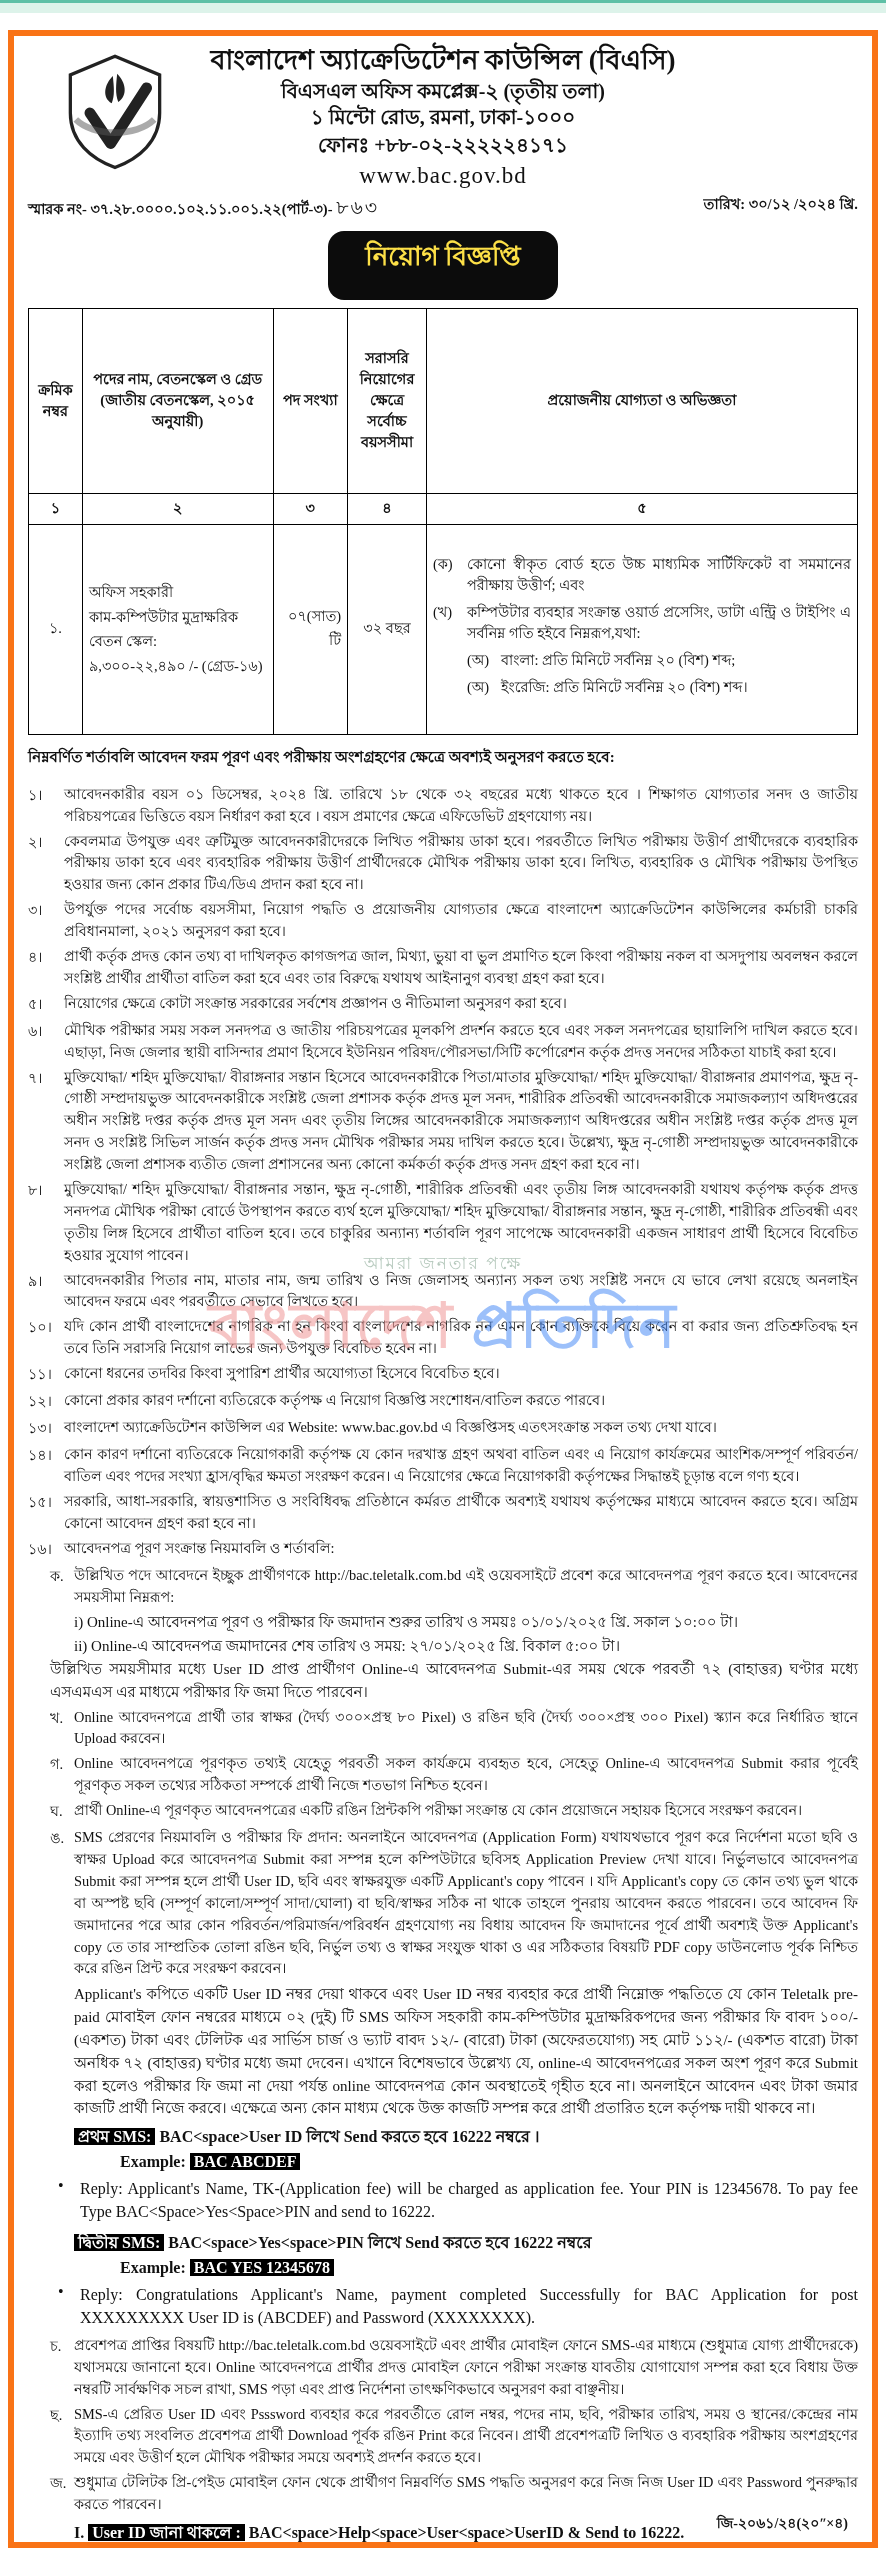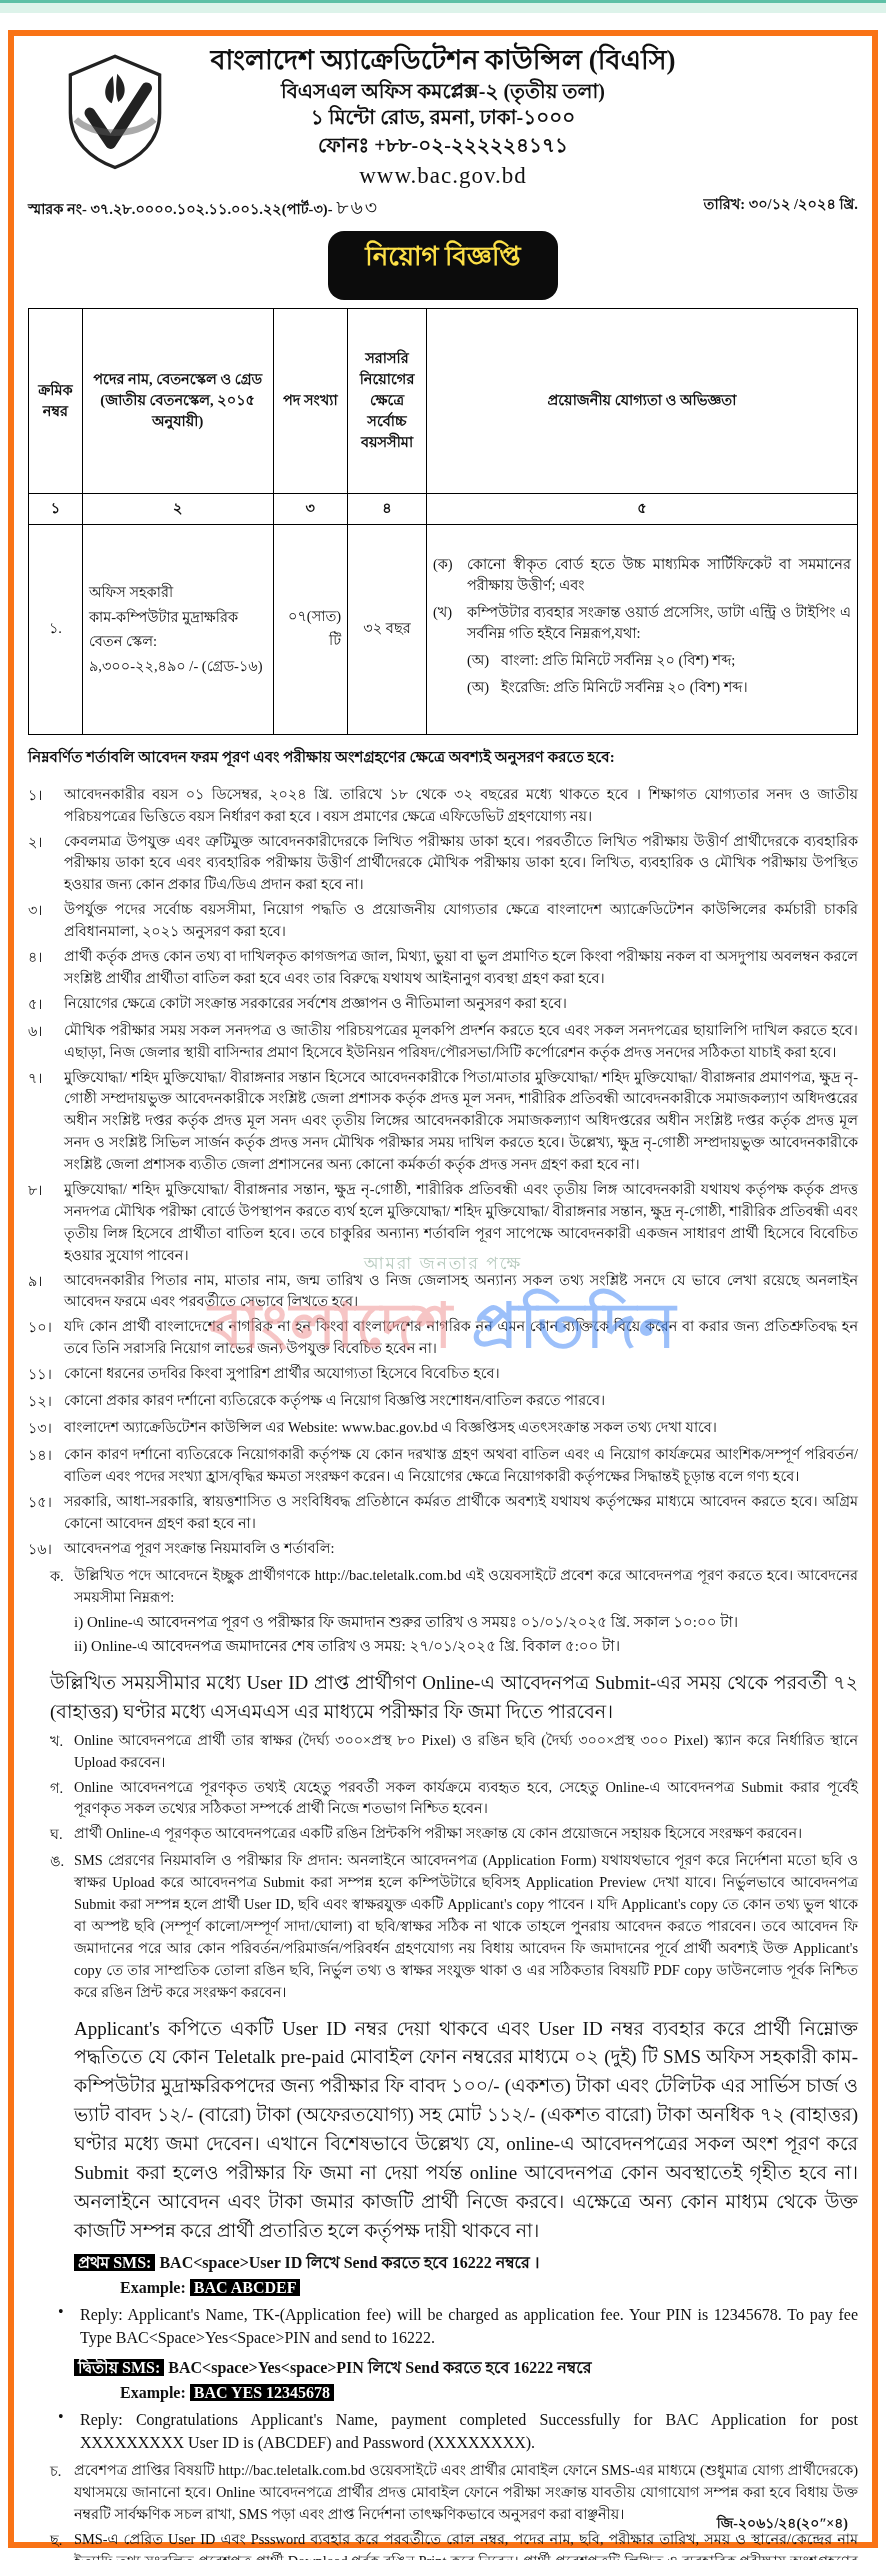--- a/index.html
+++ b/index.html
@@ -33,21 +33,21 @@
   .qual .ind{margin-left:34px;}
   
   .cond-h{font-size:15px;font-weight:bold;margin:10px 0 14px 0;}
   .item{display:flex;margin-bottom:3px;}
   .item .n{width:36px;flex:none;font-size:14.4px;}
   .item .t{flex:1;font-size:14.4px;line-height:1.52;text-align:justify;}
   .sub{display:flex;margin:3px 0 3px 22px;}
   .sub .n{width:24px;flex:none;font-size:14.4px;}
   .sub .t{flex:1;font-size:14.4px;line-height:1.52;text-align:justify;}
   .romline{margin-left:46px;font-size:15px;line-height:1.55;}
-  .para{margin-left:46px;font-size:19px;line-height:1.52;text-align:justify;margin-top:11px;}
+  .para{margin-left:46px;font-size:15px;line-height:1.52;text-align:justify;margin-top:0;}
   .hl{background:#000;color:#fff;padding:0 4px;}
   .smsline{margin:4px 0 2px 46px;font-size:16px;font-weight:bold;}
   .exline{margin:2px 0 2px 92px;font-size:16px;font-weight:bold;}
   .bullet{display:flex;margin:6px 0 6px 30px;}
   .bullet .b{width:22px;flex:none;font-size:16px;}
   .bullet .t{flex:1;font-size:16px;line-height:1.45;text-align:justify;}
   .latin{font-family:"Liberation Serif",serif;}
   .printcode{position:absolute;right:24px;bottom:6px;font-size:14px;font-weight:bold;}
   
   .wmark{position:absolute;top:1250px;left:50%;transform:translateX(-50%);z-index:6;text-align:center;

